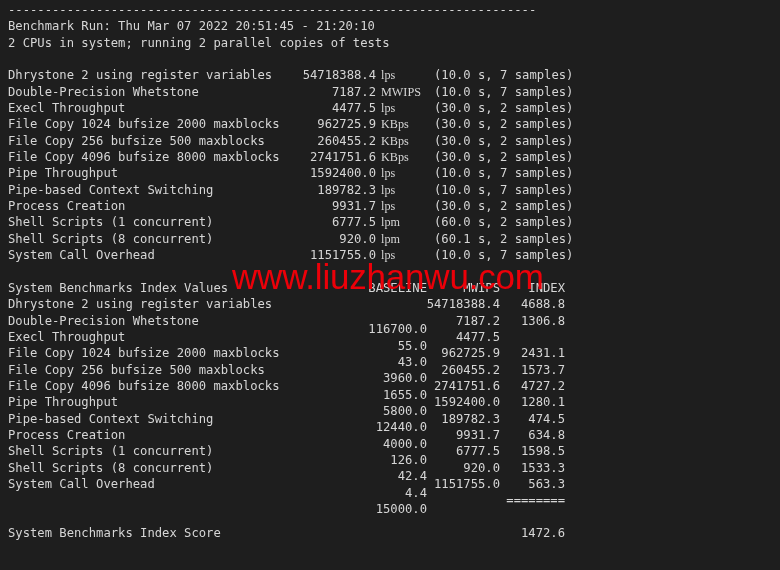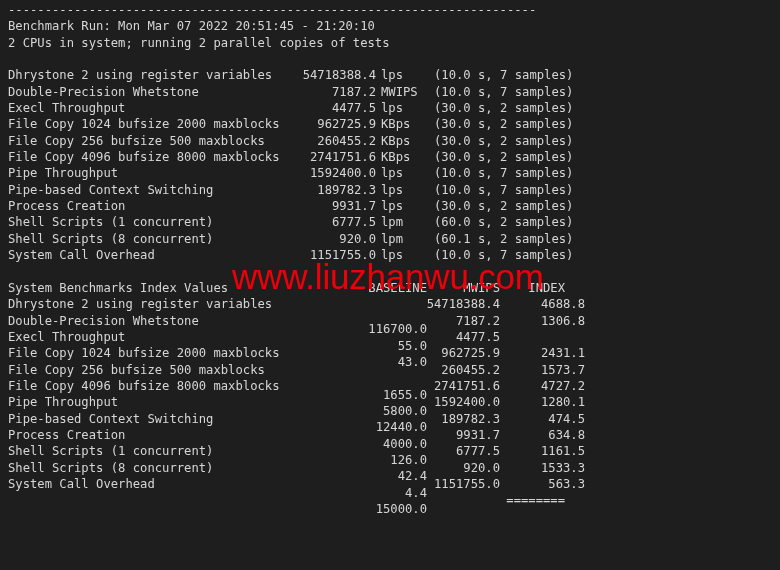--- a/index.html
+++ b/index.html
@@ -55,26 +55,26 @@
     position: absolute;
     top: 0;
     white-space: pre;
     font-family: "DejaVu Sans Mono", "Liberation Mono", monospace;
     font-size: 12.2px;
     line-height: 16.35px;
     color: #d6d6d6;
   }
   .c-label   { left: 0px; }
   .c-value   { left: 0px;   width: 368px; text-align: right; }
-  .c-unit    { left: 373px; }
+  .c-unit    { left: 373px; font-family: Liberation Serif, serif; }
   .c-samples { left: 426px; }
 
   .c-base    { left: 0px;   width: 419px; text-align: right; margin-top: 25px; }
   .c-result  { left: 0px;   width: 492px; text-align: right; }
-  .c-index   { left: 0px;   width: 557px; text-align: right; padding-left: 20px; }
+  .c-index   { left: 0px;   width: 557px; text-align: right; }
   .c-head-base   { left: 0px; width: 419px; text-align: right; }
   .c-head-result { left: 0px; width: 492px; text-align: right; }
   .c-head-index  { left: 0px; width: 557px; text-align: right; }
   .c-eq      { left: 0px;   width: 557px; text-align: right; }
   .c-score   { left: 0px;   width: 557px; text-align: right; }
 
   #watermark {
     position: absolute;
     left: 232px;
     top: 256px;
@@ -93,21 +93,21 @@
 </style>
 </head>
 <body>
 
 <div id="terminal">
 
   <div class="scrollback">
 
     <div class="line">------------------------------------------------------------------------</div>
 
-    <div class="line">Benchmark Run: Mon Mar 07 2022 20:51:45 - 21:20:10</div>
+    <div class="line">Benchmark Run: Thu Mar 07 2022 20:51:45 - 21:20:10</div>
     <div class="line">2 CPUs in system; running 2 parallel copies of tests</div>
 
     <div class="line blank"> </div>
 
     <div>
       <div class="row">
         <span class="cell c-label">Dhrystone 2 using register variables</span>
         <span class="cell c-value">54718388.4</span>
         <span class="cell c-unit">lps</span>
         <span class="cell c-samples">(10.0 s, 7 samples)</span>
@@ -202,20 +202,21 @@
         <span class="cell c-result">7187.2</span>
         <span class="cell c-index">1306.8</span>
       </div>
       <div class="row">
         <span class="cell c-label">Execl Throughput</span>
         <span class="cell c-base">43.0</span>
         <span class="cell c-result">4477.5</span>
       </div>
       <div class="row">
         <span class="cell c-label">File Copy 1024 bufsize 2000 maxblocks</span>
+        <span class="cell c-base">3960.0</span>
         <span class="cell c-result">962725.9</span>
         <span class="cell c-index">2431.1</span>
       </div>
       <div class="row">
         <span class="cell c-label">File Copy 256 bufsize 500 maxblocks</span>
         <span class="cell c-base">1655.0</span>
         <span class="cell c-result">260455.2</span>
         <span class="cell c-index">1573.7</span>
       </div>
       <div class="row">
@@ -239,21 +240,21 @@
       <div class="row">
         <span class="cell c-label">Process Creation</span>
         <span class="cell c-base">126.0</span>
         <span class="cell c-result">9931.7</span>
         <span class="cell c-index">634.8</span>
       </div>
       <div class="row">
         <span class="cell c-label">Shell Scripts (1 concurrent)</span>
         <span class="cell c-base">42.4</span>
         <span class="cell c-result">6777.5</span>
-        <span class="cell c-index">1161.5</span>
+        <span class="cell c-index">1598.5</span>
       </div>
       <div class="row">
         <span class="cell c-label">Shell Scripts (8 concurrent)</span>
         <span class="cell c-base">4.4</span>
         <span class="cell c-result">920.0</span>
         <span class="cell c-index">1533.3</span>
       </div>
       <div class="row">
         <span class="cell c-label">System Call Overhead</span>
         <span class="cell c-base">15000.0</span>
@@ -261,20 +262,24 @@
         <span class="cell c-index">563.3</span>
       </div>
     </div>
 
     <div class="row">
       <span class="cell c-eq">========</span>
     </div>
 
     <div class="line blank"> </div>
 
+    <div class="row">
+      <span class="cell c-label">System Benchmarks Index Score</span>
+      <span class="cell c-score">1472.6</span>
+    </div>
 
     <div class="line blank"> </div>
     <div class="line blank"> </div>
 
   </div>
 
   <div id="watermark">www.liuzhanwu.com</div>
 
 </div>
 

